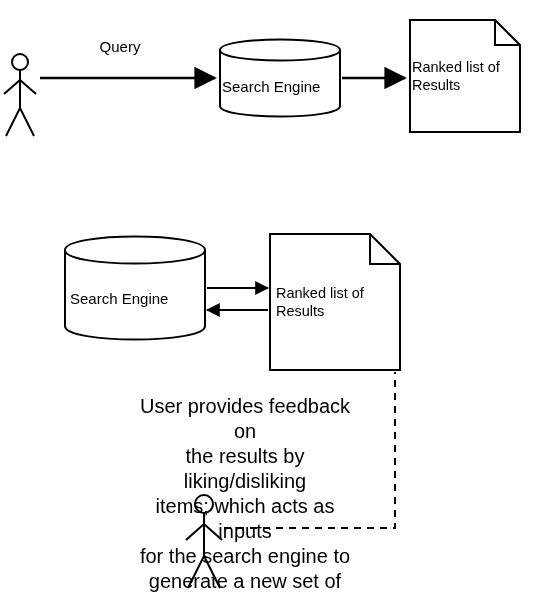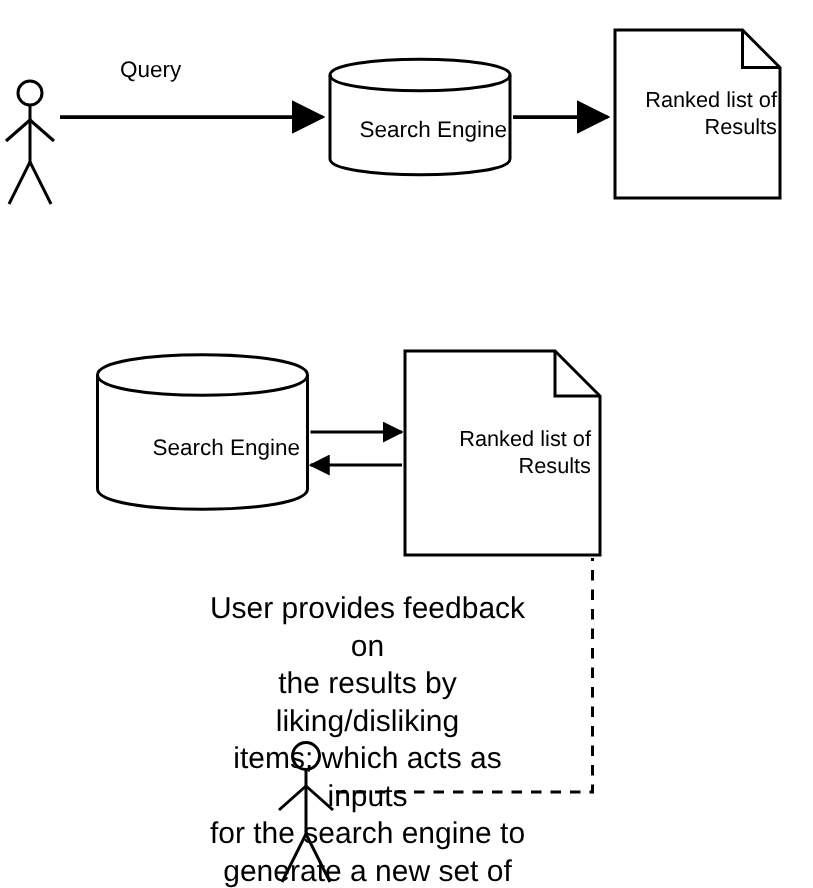--- a/index.html
+++ b/index.html
@@ -15,21 +15,21 @@
     font-size: 14px;
     color: #000;
   }
   svg {
     position: absolute;
     top: 0;
     left: 0;
   }
   .label {
     position: absolute;
-    text-align: right;
+    text-align: left;
     line-height: 1.25;
     white-space: pre-line;
   }
 </style>
 </head>
 <body>
 
 <svg width="542" height="592" viewBox="0 0 542 592">
   <defs>
     <marker id="arrow" viewBox="0 0 12 12" refX="11" refY="6" markerWidth="9" markerHeight="9" orient="auto-start-reverse">
@@ -89,21 +89,21 @@
     <line x1="204" y1="513" x2="204" y2="556"></line>
     <line x1="204" y1="524" x2="186" y2="540"></line>
     <line x1="204" y1="524" x2="222" y2="540"></line>
     <line x1="204" y1="556" x2="188" y2="588"></line>
     <line x1="204" y1="556" x2="220" y2="588"></line>
   </g>
 
   <path d="M224,528 L395,528 L395,372" stroke="#000" stroke-width="2" fill="none" stroke-dasharray="7 6"></path>
 </svg>
 
-<div class="label" style="left:80px; top:38px; width:80px; text-align:left; font-size:15px;">Query</div>
+<div class="label" style="left:80px; top:38px; width:80px; text-align:center; font-size:15px;">Query</div>
 
 <div class="label" style="left:222px; top:78px; width:116px; font-size:15px;">Search Engine</div>
 
 <div class="label" style="left:412px; top:58px; width:106px; font-size:14.5px;">Ranked list of
 Results</div>
 
 <div class="label" style="left:70px; top:290px; width:130px; font-size:15px;">Search Engine</div>
 
 <div class="label" style="left:276px; top:284px; width:118px; font-size:14.5px;">Ranked list of
 Results</div>

